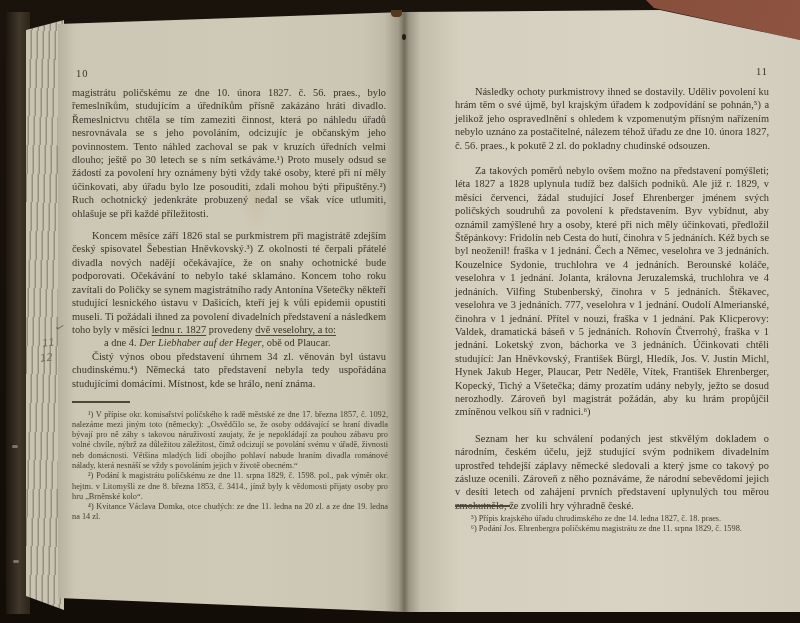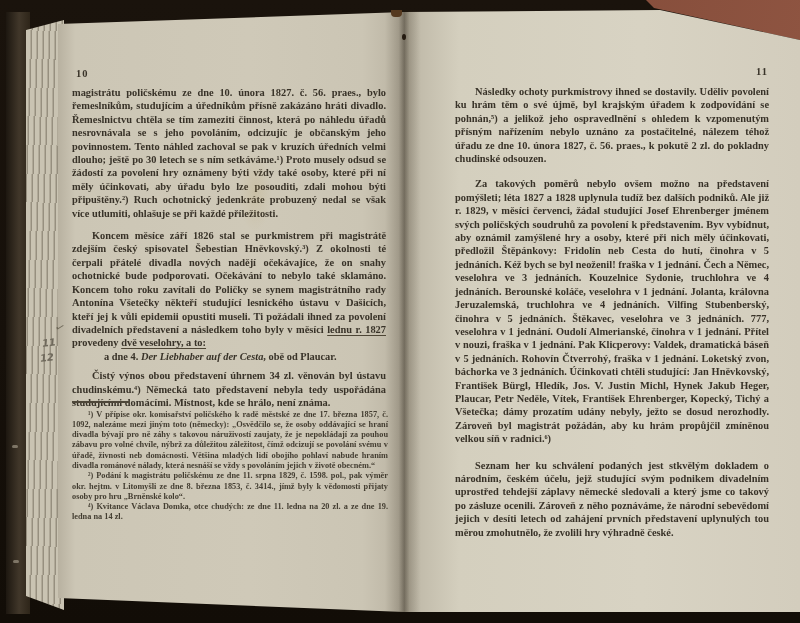--- a/index.html
+++ b/index.html
@@ -1,18 +1,18 @@
 <!DOCTYPE html>
 <html><head>
 <meta charset="utf-8">
 <style>
   html,body{margin:0;padding:0;background:#0e0a06;}
   .scene{position:relative;width:800px;height:623px;overflow:hidden;
     background:linear-gradient(180deg,#1a130c 0%,#16100a 55%,#120d07 100%);
-    font-family:"Liberation Serif","DejaVu Serif",serif;font-weight:bold;}
+    font-family:"Liberation Serif","DejaVu Serif",serif;}
   
   .wood{position:absolute;left:0;top:0;width:800px;height:60px;
     clip-path:polygon(646px 0px,800px 0px,800px 40px,654px 8px);
     background:linear-gradient(100deg,#5c3124 0%,#7c4634 45%,#8e5441 100%);}
   
   .cover-edge{position:absolute;left:6px;top:12px;width:24px;height:602px;
     background:linear-gradient(90deg,#1d1710 0%,#41372a 55%,#2e2519 100%);}
   .stitch-mark{position:absolute;width:6px;height:3px;background:#b9b19e;opacity:.55;border-radius:2px;}
   .edge-stack{position:absolute;left:26px;top:16px;width:38px;height:594px;
     clip-path:polygon(0 14px,38px 4px,38px 594px,0 580px);
@@ -60,41 +60,46 @@
   <span class="stitch-mark" style="left:12px;top:445px;"></span>
   <span class="stitch-mark" style="left:13px;top:560px;"></span>
   <div class="edge-stack"></div>
 
   <div class="page page-left">
     <div class="pageno" style="left:18px;top:56px;">10</div>
 
     <div class="textblock" style="left:14px;top:74px;">
       <p>magistrátu poličskému ze dne 10. února 1827. č. 56. praes., bylo řemeslníkům, studujícím a úředníkům přísně zakázáno hráti divadlo. Řemeslnictvu chtěla se tím zameziti činnost, která po náhledu úřadů nesrovnávala se s jeho povoláním, odcizujíc je občanským jeho povinnostem. Tento náhled zachoval se pak v kruzích úředních velmi dlouho; ještě po 30 letech se s ním setkáváme.¹) Proto musely odsud se žádostí za povolení hry oznámeny býti vždy také osoby, které při ní měly účinkovati, aby úřadu bylo lze posouditi, zdali mohou býti připuštěny.²) Ruch ochotnický jedenkráte probuzený nedal se však více utlumiti, ohlašuje se při každé příležitosti.</p>
       <p class="indent" style="margin-top:9px;"><span>Koncem měsíce září 1826 stal se purkmistrem při magistrátě zdejším český spisovatel Šebestian Hněvkovský.³) Z okolnosti té čerpali přátelé divadla nových nadějí očekávajíce, že on snahy ochotnické bude podporovati. Očekávání to nebylo také sklamáno. Koncem toho roku zavítali do Poličky se synem magistrátního rady Antonína Všetečky někteří studující lesnického ústavu v Dašicích, kteří jej k vůli epidemii opustiti museli. Ti požádali ihned za povolení divadelních představení a následkem toho byly v měsíci </span><span class="u">lednu r. 1827</span><span> provedeny </span><span class="u">dvě veselohry, a to:</span></p>
-      <p class="playline"><span>a dne 4. </span><span class="it">Der Liebhaber auf der Cesta</span><span>, obě od Plaucar.</span></p>
-      <p class="indent" style="margin-top:6px;">Čistý výnos obou představení úhrnem 34 zl. věnován byl ústavu chudinskému.⁴) Německá tato představení nebyla tedy uspořádána studujícími domácími. Místnost, kde se hrálo, není známa.</p>
+      <p class="playline"><span>a dne 4. </span><span class="it">Der Liebhaber auf der Heger</span><span>, obě od Plaucar.</span></p>
+      <p class="indent" style="">Čistý výnos obou představení úhrnem 34 zl. věnován byl ústavu chudinskému.⁴) Německá tato představení nebyla tedy uspořádána studujícími domácími. Místnost, kde se hrálo, není známa.</p>
     </div>
 
     <div class="fnblock" style="left:14px;top:389px;">
       <div class="fnrule" style="width:58px;"></div>
       <p>¹) V přípise okr. komisařství poličského k radě městské ze dne 17. března 1857, č. 1092, nalezáme mezi jiným toto (německy): „Osvědčilo se, že osoby oddávající se hraní divadla bývají pro ně záhy s takovou náruživostí zaujaty, že je nepokládají za pouhou zábavu pro volné chvíle, nýbrž za důležitou záležitost, čímž odcizují se povolání svému v úřadě, živnosti neb domácnosti. Většina mladých lidí obojího pohlaví nabude hraním divadla románové nálady, která nesnáší se vždy s povoláním jejich v životě obecném.“</p>
       <p>²) Podání k magistrátu poličskému ze dne 11. srpna 1829, č. 1598. pol., pak výměr okr. hejtm. v Litomyšli ze dne 8. března 1853, č. 3414., jímž byly k vědomosti přijaty osoby pro hru „Brněnské kolo“.</p>
       <p>⁴) Kvitance Václava Domka, otce chudých: ze dne 11. ledna na 20 zl. a ze dne 19. ledna na 14 zl.</p>
     </div>
   </div>
 
   <div class="page page-right">
     <div class="pageno" style="right:32px;top:56px;">11</div>
 
     <div class="textblock" style="left:51px;top:75px;">
       <p class="indent">Následky ochoty purkmistrovy ihned se dostavily. Uděliv povolení ku hrám těm o své újmě, byl krajským úřadem k zodpovídání se pohnán,⁵) a jelikož jeho ospravedlnění s ohledem k vzpomenutým přísným nařízením nebylo uznáno za postačitelné, nálezem téhož úřadu ze dne 10. února 1827, č. 56. praes., k pokutě 2 zl. do pokladny chudinské odsouzen.</p>
       <p class="indent" style="margin-top:12px;">Za takových poměrů nebylo ovšem možno na představení pomýšleti; léta 1827 a 1828 uplynula tudíž bez dalších podniků. Ale již r. 1829, v měsíci červenci, žádal studující Josef Ehrenberger jménem svých poličských soudruhů za povolení k představením. Byv vybídnut, aby oznámil zamýšlené hry a osoby, které při nich měly účinkovati, předložil Štěpánkovy: Fridolín neb Cesta do hutí, činohra v 5 jednáních. Kéž bych se byl neoženil! fraška v 1 jednání. Čech a Němec, veselohra ve 3 jednáních. Kouzelnice Sydonie, truchlohra ve 4 jednáních. Berounské koláče, veselohra v 1 jednání. Jolanta, královna Jeruzalemská, truchlohra ve 4 jednáních. Vilfing Stubenberský, činohra v 5 jednáních. Štěkavec, veselohra ve 3 jednáních. 777, veselohra v 1 jednání. Oudolí Almerianské, činohra v 1 jednání. Přítel v nouzi, fraška v 1 jednání. Pak Klicperovy: Valdek, dramatická báseň v 5 jednáních. Rohovín Čtverrohý, fraška v 1 jednání. Loketský zvon, báchorka ve 3 jednáních. Účinkovati chtěli studující: Jan Hněvkovský, František Bürgl, Hledík, Jos. V. Justin Michl, Hynek Jakub Heger, Plaucar, Petr Neděle, Vítek, František Ehrenberger, Kopecký, Tichý a Všetečka; dámy prozatím udány nebyly, ježto se dosud nerozhodly. Zároveň byl magistrát požádán, aby ku hrám propůjčil zmíněnou velkou síň v radnici.⁶)</p>
       <p class="indent" style="margin-top:13px;">Seznam her ku schválení podaných jest stkvělým dokladem o národním, českém účelu, jejž studující svým podnikem divadelním uprostřed tehdejší záplavy německé sledovali a který jsme co takový po zásluze ocenili. Zároveň z něho poznáváme, že národní sebevědomí jejich v desíti letech od zahájení prvních představení uplynulých tou měrou zmohutnělo, že zvolili hry výhradně české.</p>
     </div>
 
+    <div class="fnblock" style="left:51px;top:495px;">
+      <div class="fnrule" style="width:55px;"></div>
+      <p>⁵) Přípis krajského úřadu chrudimského ze dne 14. ledna 1827, č. 18. praes.</p>
+      <p>⁶) Podání Jos. Ehrenbergra poličskému magistrátu ze dne 11. srpna 1829, č. 1598.</p>
+    </div>
   </div>
 
   <div class="gutter"></div>
   <div class="gutter-notch"></div>
   <div class="stitch-dot"></div>
 
   <span class="pencil-tick" style="left:56px;top:322px;">✓</span>
   <span class="pencil" style="left:42px;top:337px;">11</span>
   <span class="pencil" style="left:40px;top:352px;">12</span>
 

